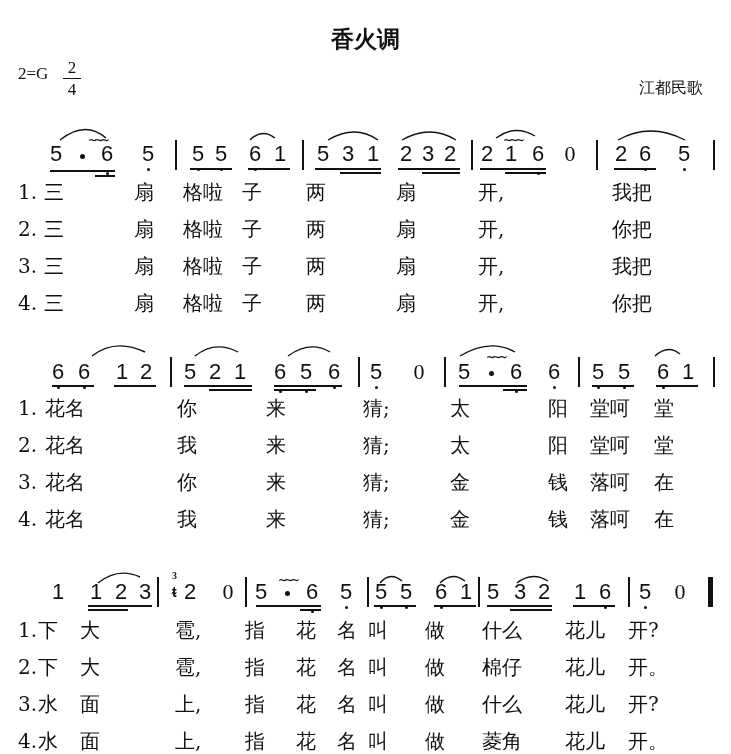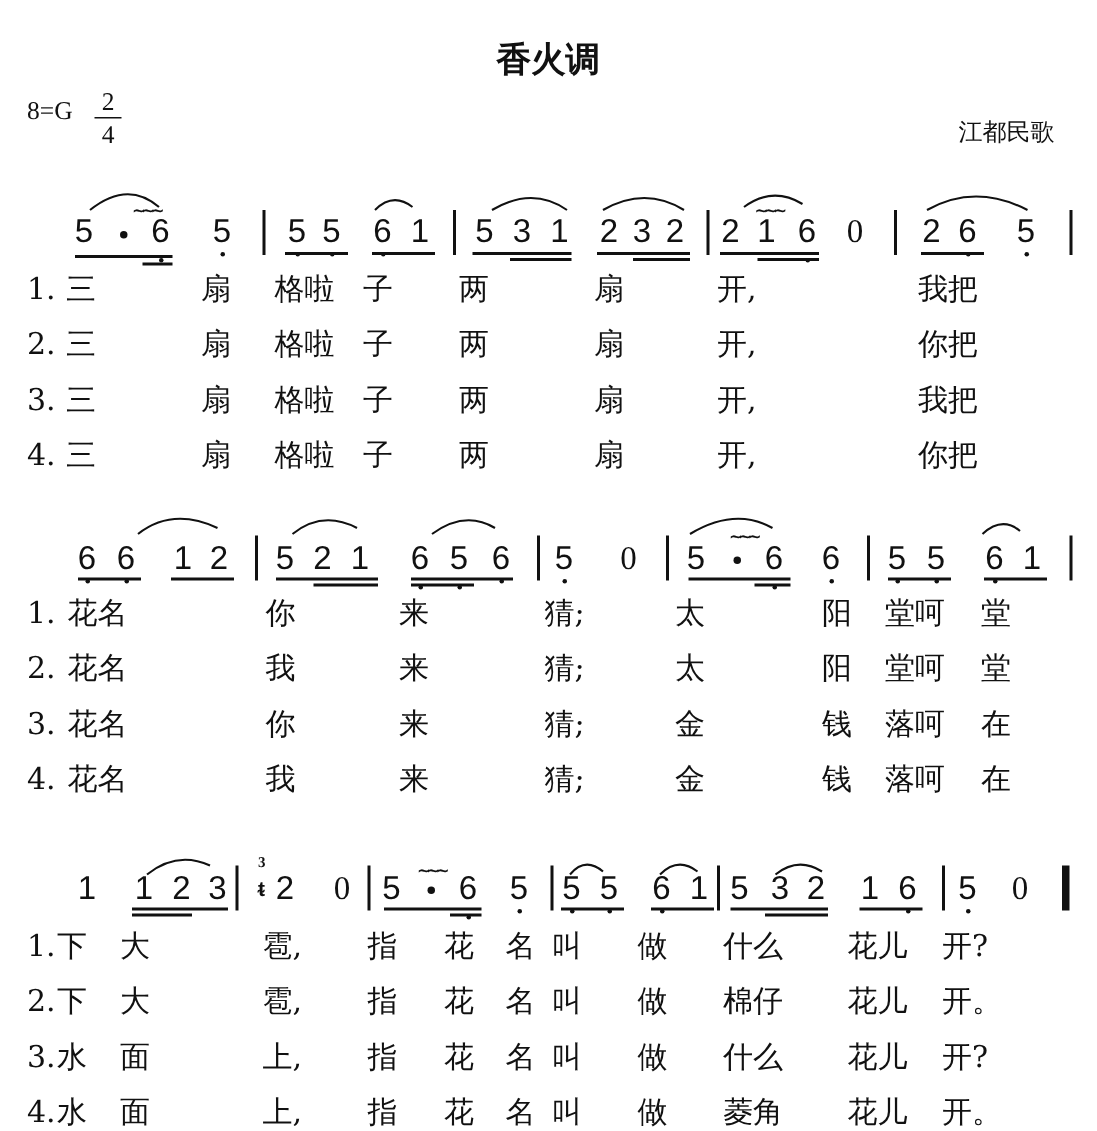--- a/index.html
+++ b/index.html
@@ -18,21 +18,21 @@
   .uline { height:1.6px; background:#111; }
   .lyric { font-family:"DejaVu Serif", serif; font-size:20px; line-height:24px; white-space:pre; }
   .slur { fill:none; stroke:#111; stroke-width:1.4; }
   .mid-dot { width:5px; height:5px; background:#111; border-radius:50%; }
   .zig { font-size:11px; font-weight:bold; letter-spacing:-3px; }
 </style>
 </head>
 <body>
 
 <div class="abs title">香火调</div>
-<div class="abs key">8=G</div>
+<div class="abs key">2=G</div>
 <div class="abs ts">
   <div>2</div>
   <div class="bar"></div>
   <div>4</div>
 </div>
 <div class="abs origin">江都民歌</div>
 
 <div>
   <svg class="abs" style="left:0;top:0" width="731" height="160">
     <path class="slur" d="M60 140 Q85 120 106 138"></path>

